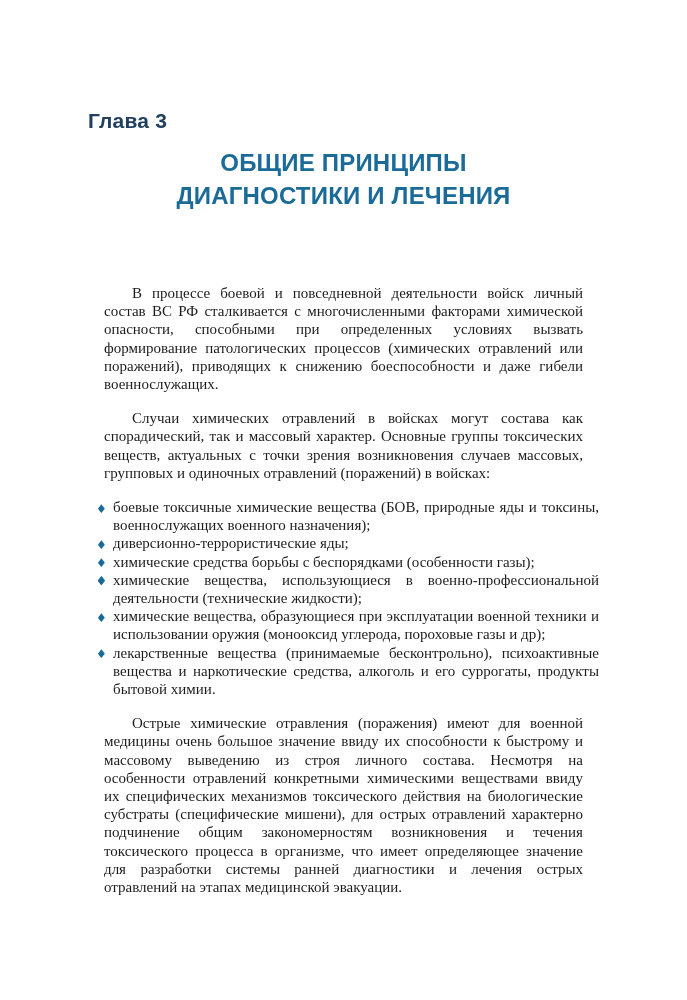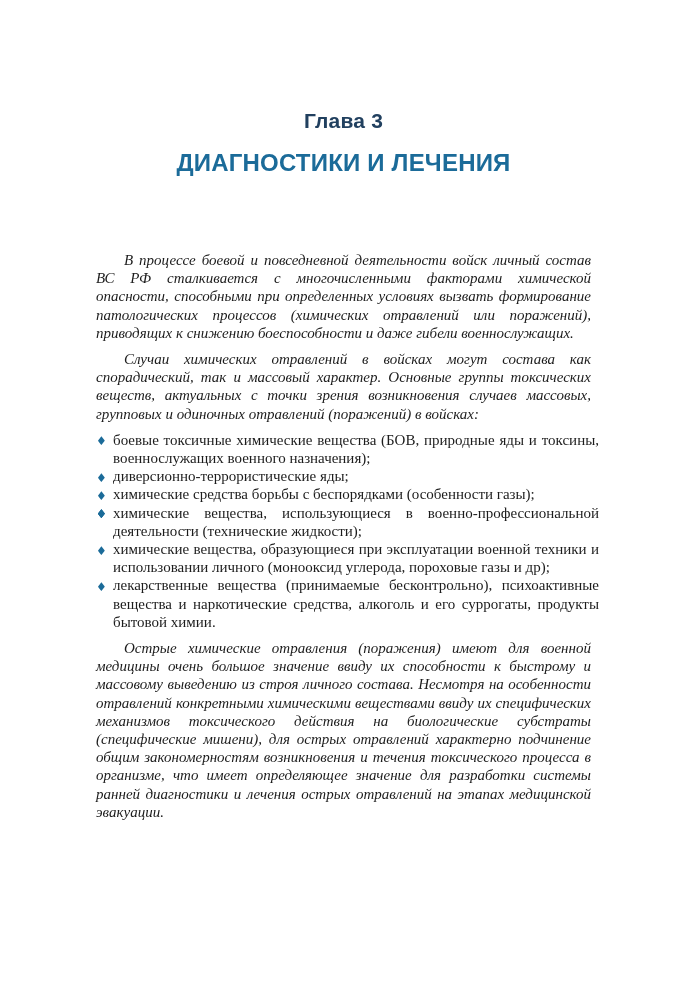--- a/index.html
+++ b/index.html
@@ -12,21 +12,20 @@
     width: 687px;
     height: 1000px;
     background: #ffffff;
     box-sizing: border-box;
     padding: 108px 88px 0 88px;
     font-family: "Liberation Serif", serif;
     color: #1c1c1c;
     overflow: hidden;
   }
   .chapter-label {
-    text-align: center;
     font-family: "Liberation Sans", sans-serif;
     font-weight: bold;
     font-size: 21px;
     line-height: 26px;
     color: #21405f;
     margin-bottom: 12px;
     letter-spacing: 0.2px;
   }
   .chapter-title {
     text-align: center;
@@ -40,23 +39,22 @@
   }
   .chapter-title .title-line {
     display: block;
   }
   .body-text {
     font-size: 15px;
     line-height: 18.2px;
     text-align: justify;
   }
   .body-text p {
-    margin: 8px;
+    margin: 16px;
     text-indent: 28px;
-    font-style: italic;
   }
   ul.bullet-list {
     list-style: none;
     margin: 0;
     padding: 0;
   }
   ul.bullet-list li {
     position: relative;
     padding-left: 25px;
     text-align: justify;
@@ -72,20 +70,21 @@
   }
 </style>
 </head>
 <body>
 
 <div class="page">
 
   <div class="chapter-label">Глава 3</div>
 
   <h1 class="chapter-title">
+    <span class="title-line">ОБЩИЕ ПРИНЦИПЫ</span>
     <span class="title-line">ДИАГНОСТИКИ И ЛЕЧЕНИЯ</span>
   </h1>
 
   <div class="body-text">
 
     <p>В процессе боевой и повседневной деятельности войск личный состав ВС РФ сталкивается с многочисленными факторами химической опасности, способными при определенных условиях вызвать формирование патологических процессов (химических отравлений или поражений), приводящих к снижению боеспособности и даже гибели военнослужащих.</p>
 
     <p>Случаи химических отравлений в войсках могут состава как спорадический, так и массовый характер. Основные группы токсических веществ, актуальных с точки зрения возникновения случаев массовых, групповых и одиночных отравлений (поражений) в войсках:</p>
 
     <ul class="bullet-list">
@@ -106,21 +105,21 @@
       </li>
       <li>
         <span class="bullet-marker">♦</span>
       </li>
       <li>
         <span class="bullet-marker">♦</span>
         <span>химические вещества, использующиеся в военно-профессиональной деятельности (технические жидкости);</span>
       </li>
       <li>
         <span class="bullet-marker">♦</span>
-        <span>химические вещества, образующиеся при эксплуатации военной техники и использовании личного (монооксид углерода, пороховые газы и др);</span>
+        <span>химические вещества, образующиеся при эксплуатации военной техники и использовании оружия (монооксид углерода, пороховые газы и др);</span>
       </li>
       <li>
         <span class="bullet-marker">♦</span>
         <span>лекарственные вещества (принимаемые бесконтрольно), психоактивные вещества и наркотические средства, алкоголь и его суррогаты, продукты бытовой химии.</span>
       </li>
     </ul>
 
     <p>Острые химические отравления (поражения) имеют для военной медицины очень большое значение ввиду их способности к быстрому и массовому выведению из строя личного состава. Несмотря на особенности отравлений конкретными химическими веществами ввиду их специфических механизмов токсического действия на биологические субстраты (специфические мишени), для острых отравлений характерно подчинение общим закономерностям возникновения и течения токсического процесса в организме, что имеет определяющее значение для разработки системы ранней диагностики и лечения острых отравлений на этапах медицинской эвакуации.</p>
 
   </div>

